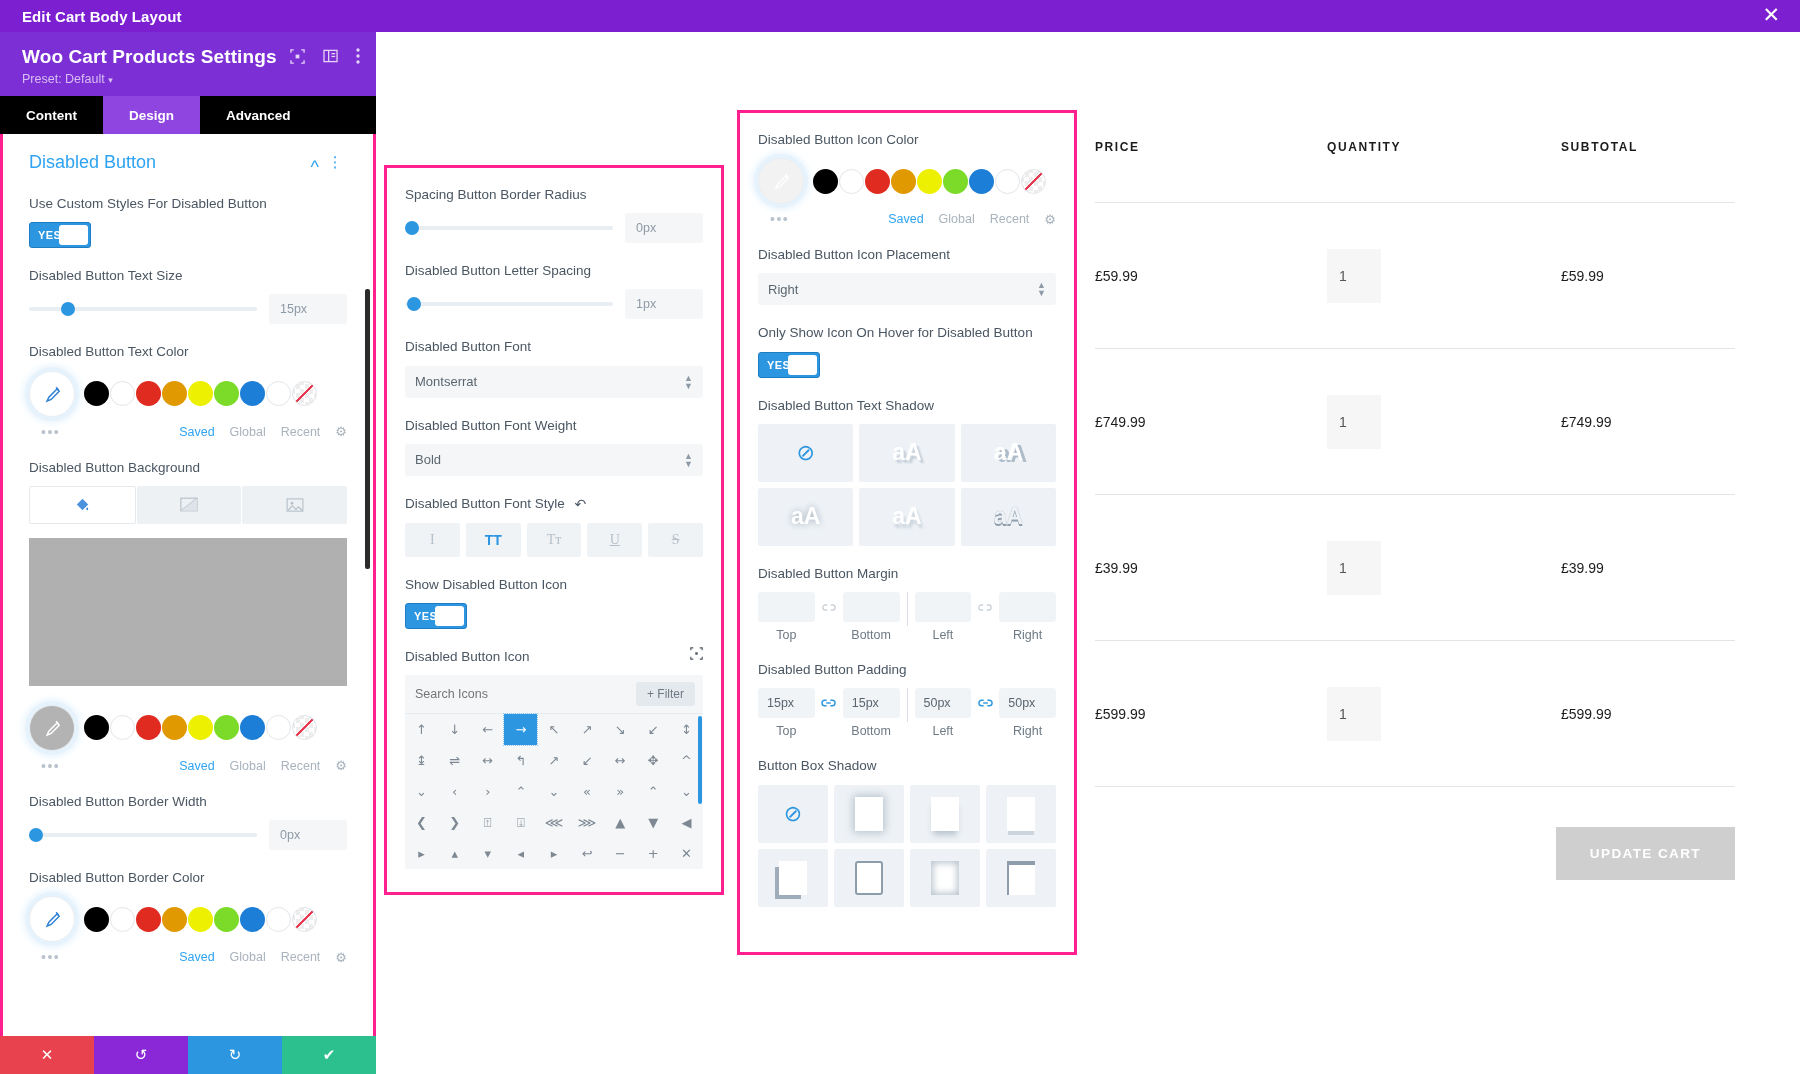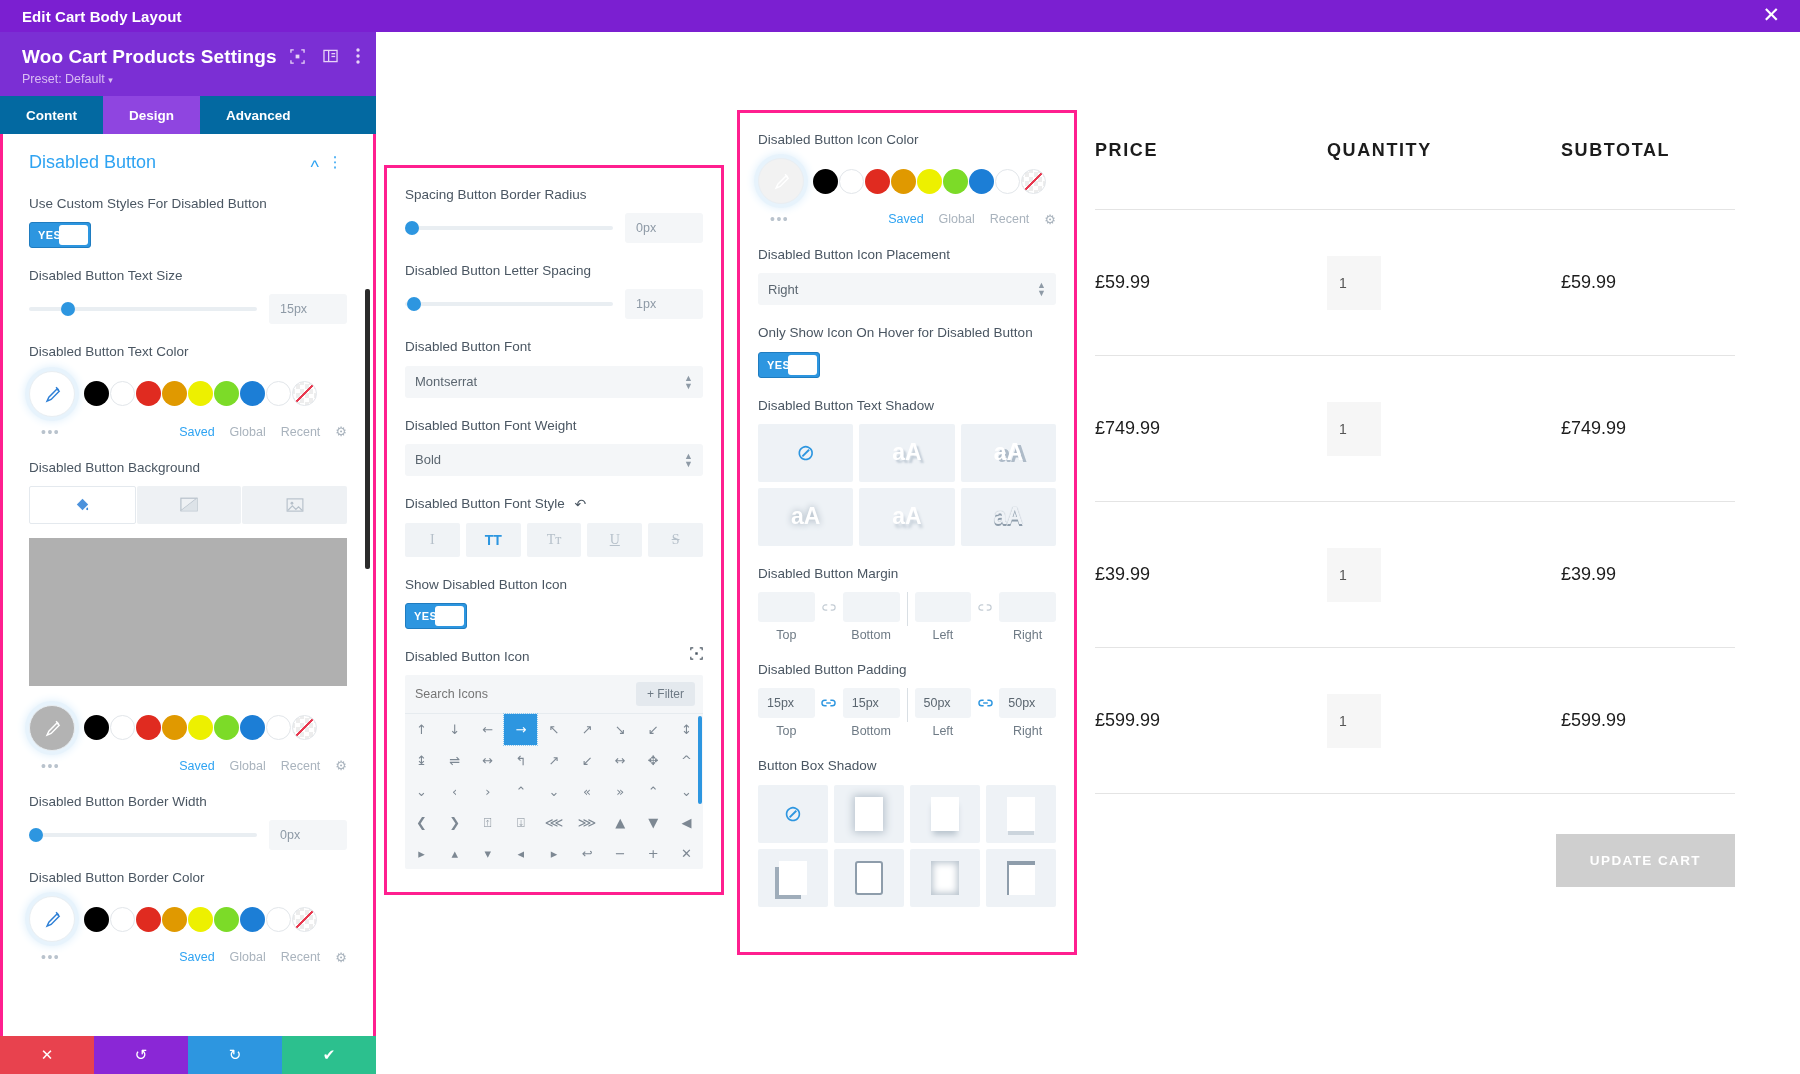--- a/index.html
+++ b/index.html
@@ -38,21 +38,21 @@
   .modal-head { background: #7b2fd4; padding: 14px 18px 10px 22px; position: relative; }
   .modal-head h1 {
     color: #fff; font-size: 19px; font-weight: bold; letter-spacing: .1px;
     display: inline-block;
   }
   .head-icons { position: absolute; right: 16px; top: 16px; display: flex; gap: 18px; align-items: center; }
   .head-icons .hi { color: #e7d3f7; cursor: pointer; display: flex; }
   .preset { color: #d9bdf3; font-size: 12.5px; margin-top: 4px; }
   .preset .caret { font-size: 9px; }
 
-  .tabs { background: #0369a1; display: flex; height: 38px; }
+  .tabs { background: #000000; display: flex; height: 38px; }
   .tab {
     flex: 0 0 auto; padding: 0 26px; color: #fff; font-size: 13.5px; font-weight: bold;
     display: flex; align-items: center; justify-content: center; cursor: pointer;
   }
   .tab.active { background: #8f45e0; }
 
   .panel-body {
     flex: 1; background: #fff; overflow: hidden; position: relative;
     border: 3px solid #ff1f8f; border-top: none; border-bottom: none;
   }
@@ -197,28 +197,28 @@
   }
   .sp-lab { text-align: center; font-size: 12.5px; color: #6e7a85; margin-top: 6px; }
   .sp-link { width: 28px; display: flex; align-items: center; justify-content: center; height: 30px; color: #c3ccd4; font-size: 12px;}
   .sp-link.on { color: #2d96e0; }
   .sp-div { width: 1px; background: #d9dfe4; height: 34px; margin: 0 7px; }
 
   
   .cart { position: absolute; left: 1095px; top: 140px; width: 640px; }
   .cart-head { display: flex; }
   .cart-head div {
-    font-size: 18px; font-weight: bold; letter-spacing: 1.6px; color: #1c1c1c;
+    font-size: 12px; font-weight: bold; letter-spacing: 1.6px; color: #1c1c1c;
   }
   .col-price { width: 232px; }
   .col-qty { width: 234px; }
   .col-sub { flex: 1; }
   .cart-rule { border-bottom: 1px solid #e4e4e4; margin-top: 48px; }
   .cart-row { display: flex; align-items: center; height: 146px; border-bottom: 1px solid #e4e4e4; }
-  .cart-row .price, .cart-row .sub { font-size: 18px; color: #1c1c1c; }
+  .cart-row .price, .cart-row .sub { font-size: 14px; color: #1c1c1c; }
   .qty-box {
     width: 54px; height: 54px; background: #f6f6f6; display: flex; align-items: center;
     padding-left: 12px; font-size: 14px; color: #555;
   }
   .update-wrap { display: flex; justify-content: flex-end; margin-top: 40px; }
   .update-btn {
     background: #cfcfcf; color: #fff; font-size: 13.5px; font-weight: bold;
     letter-spacing: 1.4px; padding: 19px 34px; cursor: pointer;
   }
 

